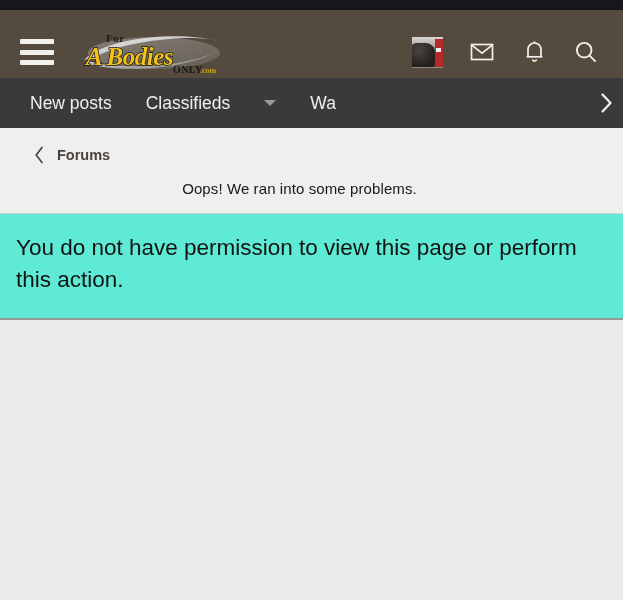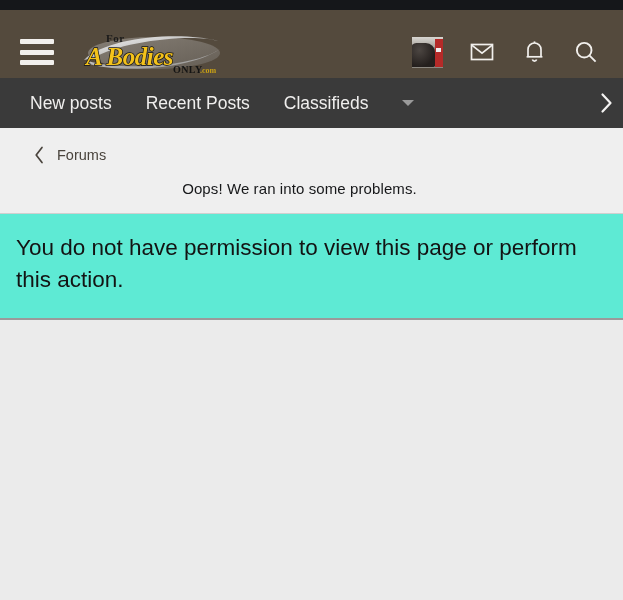--- a/index.html
+++ b/index.html
@@ -162,21 +162,21 @@
   .breadcrumb {
     display: flex;
     align-items: center;
     gap: 12px;
     padding: 0 0 0 34px;
     height: 26px;
   }
   .breadcrumb .crumb-link {
     color: #4a443d;
     font-size: 14.5px;
-    font-weight: normal;
+    font-weight: bold;
     cursor: pointer;
   }
 
   .page-title {
     text-align: center;
     font-size: 15px;
     color: #17181a;
     padding-top: 12px;
     padding-right: 24px;
     letter-spacing: 0.1px;
@@ -267,32 +267,32 @@
 
   </div>
 </div>
 
 <div class="navbar">
 
   <div class="nav-item">
     <span>New posts</span>
   </div>
 
-  <div class="nav-item">
-    <span>Recent Posts</span>
-  </div>
 
   <div class="nav-item">
     <span>Classifieds</span>
   </div>
 
   <div class="nav-item">
     <span class="caret"></span>
   </div>
 
+  <div class="nav-item">
+    <span>Wa</span>
+  </div>
 
   <div class="nav-scroll">
     <svg width="15" height="24" viewBox="0 0 15 24" fill="none" stroke="#f4f3f2" stroke-width="2.2" stroke-linecap="round" stroke-linejoin="round">
       <path d="M3.5 3.5 L11.5 12 L3.5 20.5"></path>
     </svg>
   </div>
 </div>
 
 <div class="page-head">
 

